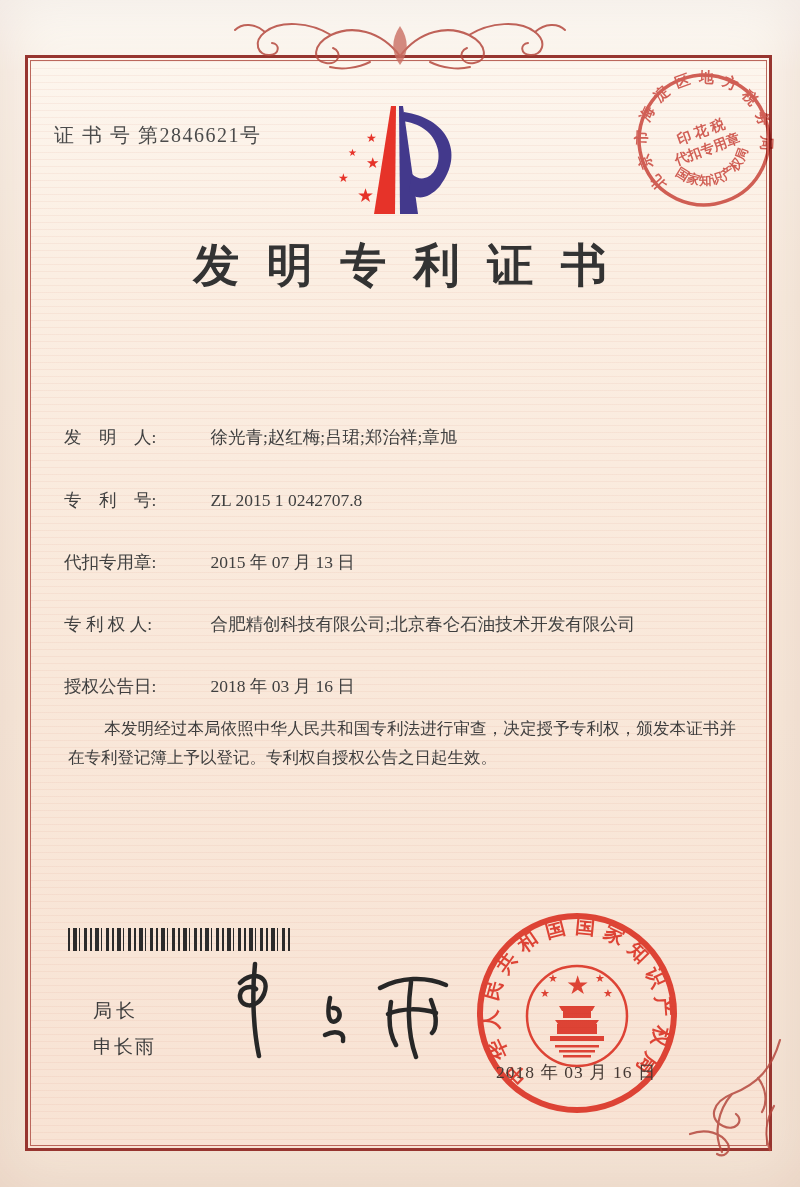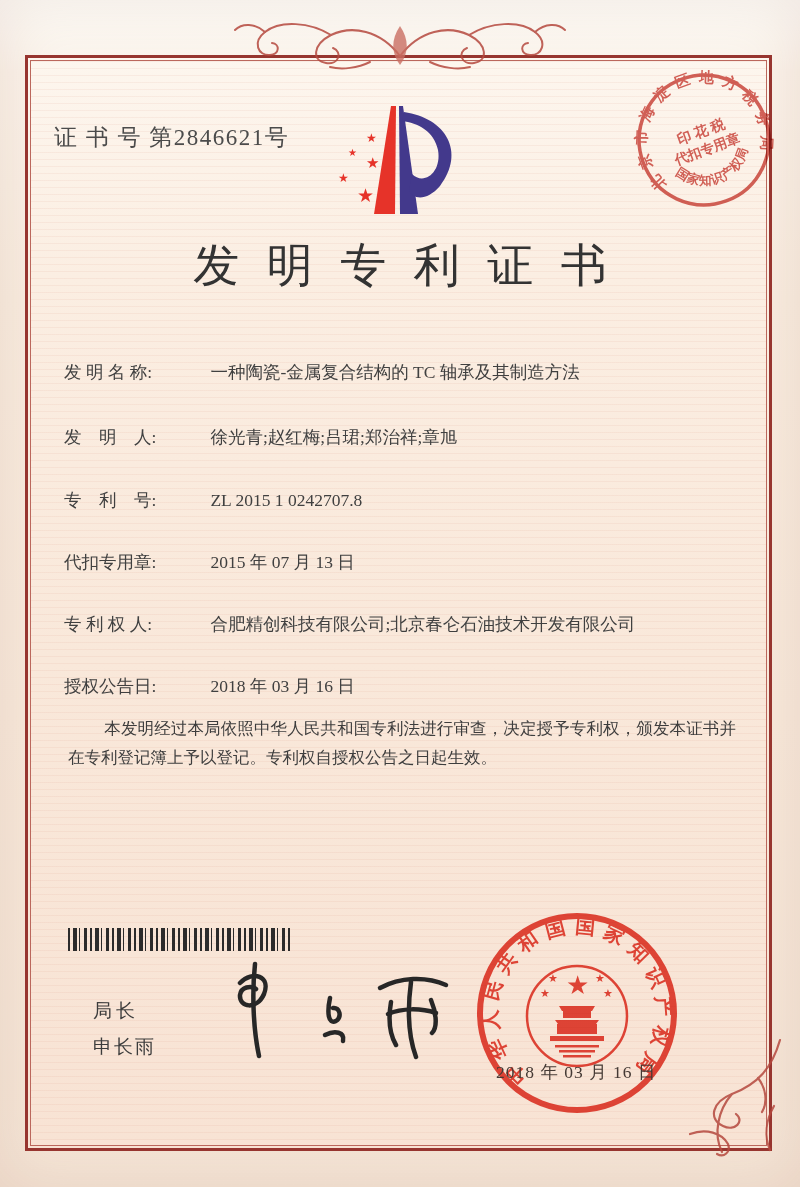--- a/index.html
+++ b/index.html
@@ -16,26 +16,26 @@
     background:linear-gradient(180deg,#fdf6ee 0%,#fbeee2 20%,#f9e8da 55%,#f8e3d4 100%);
   }
   .frame-inner{
     position:absolute;inset:2px;border:1px solid #bb675c;
     background-image:repeating-linear-gradient(180deg,rgba(214,140,120,.10) 0 1px,transparent 1px 7px);
   }
   
   .top-ornament{position:absolute;left:230px;top:10px;z-index:4;}
   .corner-flourish{position:absolute;left:662px;top:1036px;z-index:4;}
   
-  .cert-no{position:absolute;left:54px;top:122px;z-index:5;font-size:23px;color:#4b4b4b;letter-spacing:1.5px;}
+  .cert-no{position:absolute;left:54px;top:122px;z-index:5;font-size:20px;color:#4b4b4b;letter-spacing:1.5px;}
   .logo{position:absolute;left:328px;top:100px;z-index:5;}
   .tax-stamp{position:absolute;left:628px;top:64px;z-index:6;transform:rotate(-20deg);mix-blend-mode:multiply;opacity:.85;}
   .title{
     position:absolute;left:0;top:235px;width:800px;margin:0;z-index:5;
-    text-align:center;font-size:46px;font-weight:400;color:#333;letter-spacing:8px;text-indent:8px;
+    text-align:center;font-size:46px;font-weight:700;color:#333;letter-spacing:8px;text-indent:8px;
   }
   
   .frow{position:absolute;left:64px;width:690px;z-index:5;font-size:17.5px;color:#404040;white-space:nowrap;}
   .frow .flabel{display:inline-block;min-width:142px;}
   .r0{top:360px}.r1{top:425px}.r2{top:488px}.r3{top:550px}.r4{top:612px}.r5{top:674px}
   
   .paras{position:absolute;left:62px;top:708px;width:680px;z-index:5;}
   .paras p{margin:6px;font-size:16.5px;line-height:29px;color:#3d3d3d;text-align:justify;text-indent:2.2em;}
   
   .barcode{
@@ -98,24 +98,20 @@
     </text>
     <text class="seal-font" font-size="12.5" fill="#cc4840">
       <textPath href="#stampBottom" startOffset="0" textLength="90" lengthAdjust="spacing">国家知识产权局</textPath>
     </text>
     <text class="seal-font" x="75" y="71" text-anchor="middle" font-size="14" fill="#cc4840">印 花 税</text>
     <text class="seal-font" x="75" y="89" text-anchor="middle" font-size="13.5" fill="#cc4840">代扣专用章</text>
   </svg>
 
   <h1 class="title">发 明 专 利 证 书</h1>
 
-  <div class="frow r0">
-    <span class="flabel">发 明 名 称:</span>
-    <span class="fvalue">一种陶瓷-金属复合结构的 TC 轴承及其制造方法</span>
-  </div>
   <div class="frow r1">
     <span class="flabel">发　明　人:</span>
     <span class="fvalue">徐光青;赵红梅;吕珺;郑治祥;章旭</span>
   </div>
   <div class="frow r2">
     <span class="flabel">专　利　号:</span>
     <span class="fvalue">ZL 2015 1 0242707.8</span>
   </div>
   <div class="frow r3">
     <span class="flabel">代扣专用章:</span>

